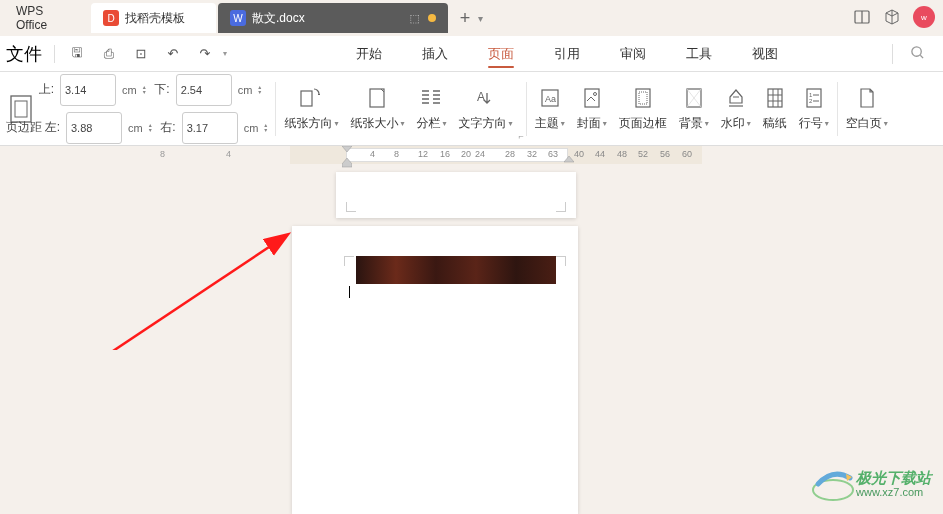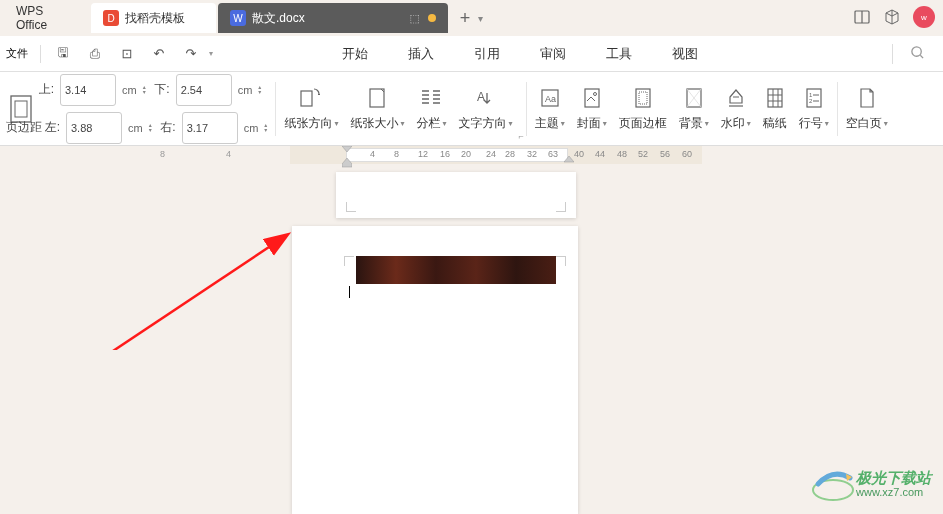--- a/index.html
+++ b/index.html
@@ -15,21 +15,21 @@
   .tab-right-icons { margin-left: auto; display:flex; gap:8px; align-items:center; color:#ccc; font-size:11px;}
   .status-dot { width:8px; height:8px; background:#f5b942; border-radius:50%; }
   .add-tab { width: 30px; display:flex; justify-content:center; font-size:18px; color:#666; cursor:pointer;}
   .title-right { position:absolute; right:8px; top:6px; display:flex; align-items:center; gap:12px; }
   .title-right-icon { width:18px; height:18px; display:flex; align-items:center; justify-content:center; color:#666; cursor:pointer;}
   .avatar { width:22px; height:22px; background:#e94b5e; border-radius:50%; color:#fff; font-size:8px; display:flex; align-items:center; justify-content:center;}
   
   .menu-bar { height: 36px; background:#fff; display:flex; align-items:center; border-bottom:1px solid #e0e0e0; position:relative;}
   .menu-left { display:flex; align-items:center; gap:4px; padding-left:2px;}
   .menu-item-small { width:28px; height:28px; display:flex; align-items:center; justify-content:center; color:#555; cursor:pointer; font-size:13px;}
-  .file-menu { font-size:11px; padding:0 4px; cursor:pointer;}
+  .file-menu { font-size:18px; padding:0 4px; cursor:pointer;}
   .sep { width:1px; height:18px; background:#ddd; margin:0 4px;}
   .main-tabs { display:flex; margin-left:115px; gap:12px;}
   .main-tab { padding:0 14px; height:36px; display:flex; align-items:center; font-size:13px; color:#333; cursor:pointer; position:relative;}
   .main-tab.current { color:#c85a3e; }
   .main-tab.current::after { content:''; position:absolute; bottom:4px; left:14px; right:14px; height:2px; background:#c85a3e; border-radius:1px;}
   .search-btn { position:absolute; right:18px; top:9px; color:#888; cursor:pointer;}
   .menu-sep-v { width:1px; height:20px; background:#ddd; position:absolute; right:50px; top:8px;}
   
   .ribbon { height:74px; background:#fff; border-bottom:1px solid #ddd; display:flex; align-items:center; padding:0 6px;}
   .ribbon-group { display:flex; flex-direction:column; padding:0 6px; gap:6px; height:62px; justify-content:center;}
@@ -113,20 +113,21 @@
     <span class="menu-item-small">🖫</span>
     <span class="menu-item-small">⎙</span>
     <span class="menu-item-small">⊡</span>
     <span class="menu-item-small">↶</span>
     <span class="menu-item-small">↷</span>
     <span style="font-size:8px;color:#999;">▾</span>
   </div>
   <div class="main-tabs">
     <div class="main-tab">开始</div>
     <div class="main-tab">插入</div>
+    <div class="main-tab current">页面</div>
     <div class="main-tab">引用</div>
     <div class="main-tab">审阅</div>
     <div class="main-tab">工具</div>
     <div class="main-tab">视图</div>
   </div>
   <span class="menu-sep-v"></span>
   <span class="search-btn"><svg width="15" height="15" viewBox="0 0 16 16">
         <circle cx="7" cy="7" r="5" fill="none" stroke="#999" stroke-width="1.4"></circle>
         <line x1="11" y1="11" x2="14" y2="14" stroke="#999" stroke-width="1.4"></line>
       </svg></span>
@@ -346,21 +347,21 @@
         <polygon points="5,0 10,6 10,9 0,9 0,6" fill="#ccc" stroke="#999" stroke-width="0.5"></polygon>
       </svg>
     <svg style="position:absolute;left:274px;top:10px" width="10" height="8">
         <polygon points="5,0 10,6 0,6" fill="#ccc" stroke="#999" stroke-width="0.5"></polygon>
       </svg>
     <span class="ruler-marker" style="left:80px">4</span>
     <span class="ruler-marker" style="left:104px">8</span>
     <span class="ruler-marker" style="left:128px">12</span>
     <span class="ruler-marker" style="left:150px">16</span>
     <span class="ruler-marker" style="left:171px">20</span>
-    <span class="ruler-marker" style="left:196px">24</span>
+    <span class="ruler-marker" style="left:185px">24</span>
     <span class="ruler-marker" style="left:215px">28</span>
     <span class="ruler-marker" style="left:237px">32</span>
     <span class="ruler-marker" style="left:258px">63</span>
     <span class="ruler-marker" style="left:284px">40</span>
     <span class="ruler-marker" style="left:305px">44</span>
     <span class="ruler-marker" style="left:327px">48</span>
     <span class="ruler-marker" style="left:348px">52</span>
     <span class="ruler-marker" style="left:370px">56</span>
     <span class="ruler-marker" style="left:392px">60</span>
   </div>

